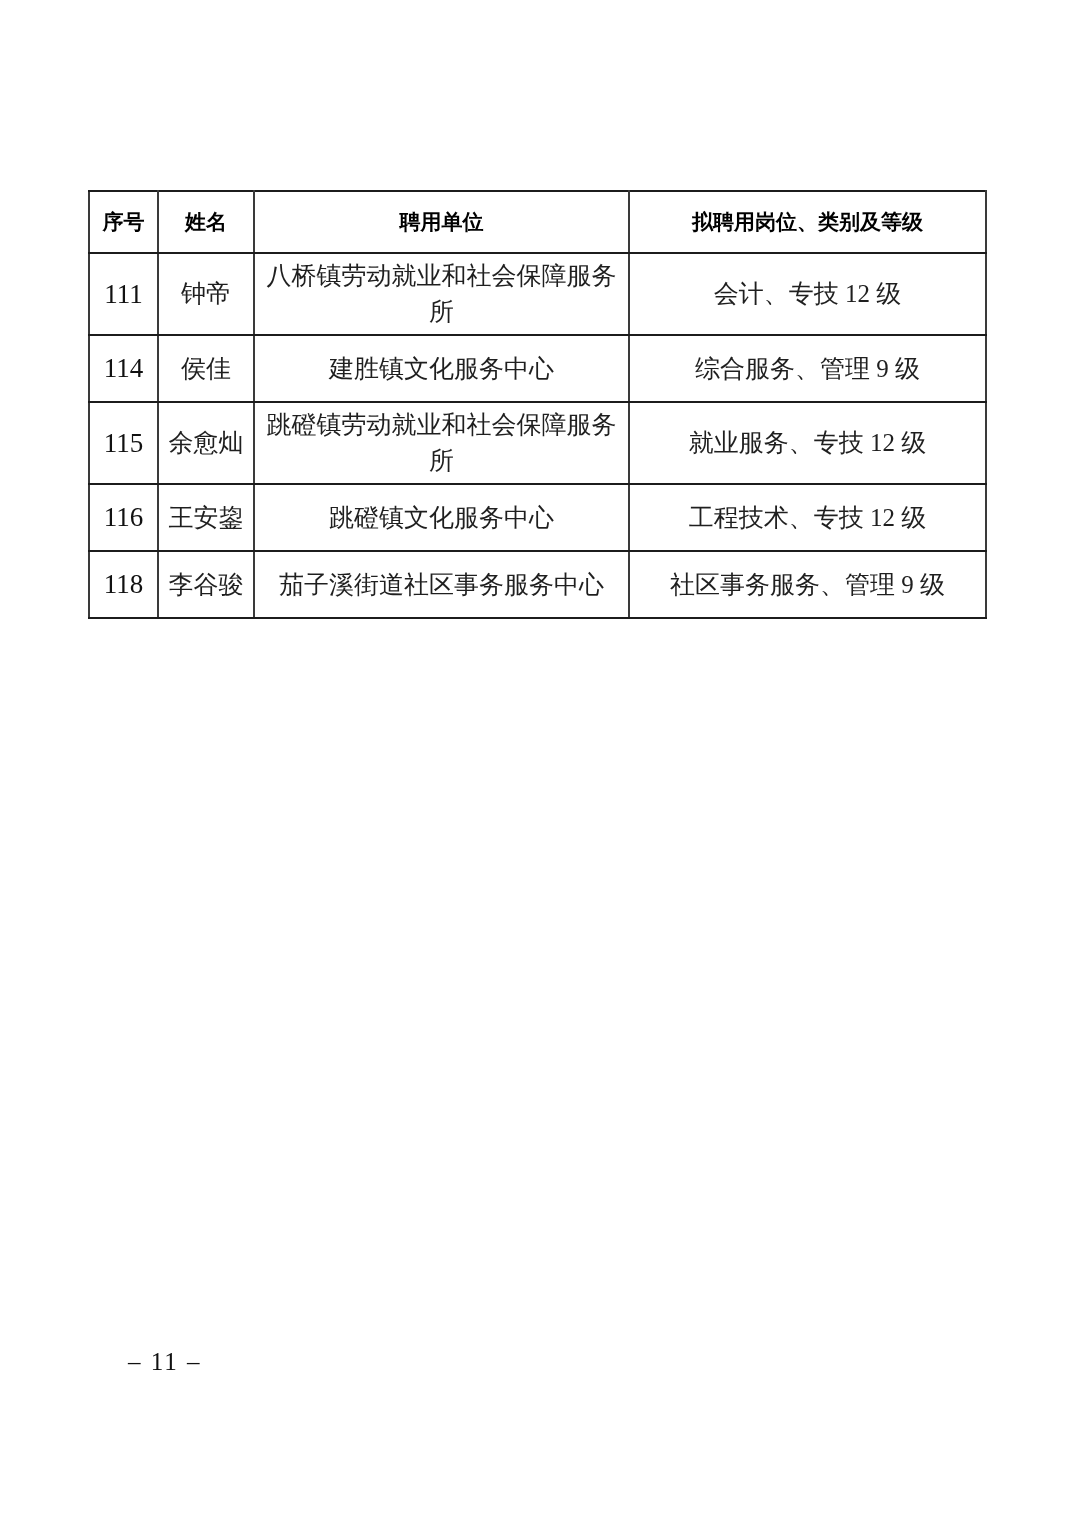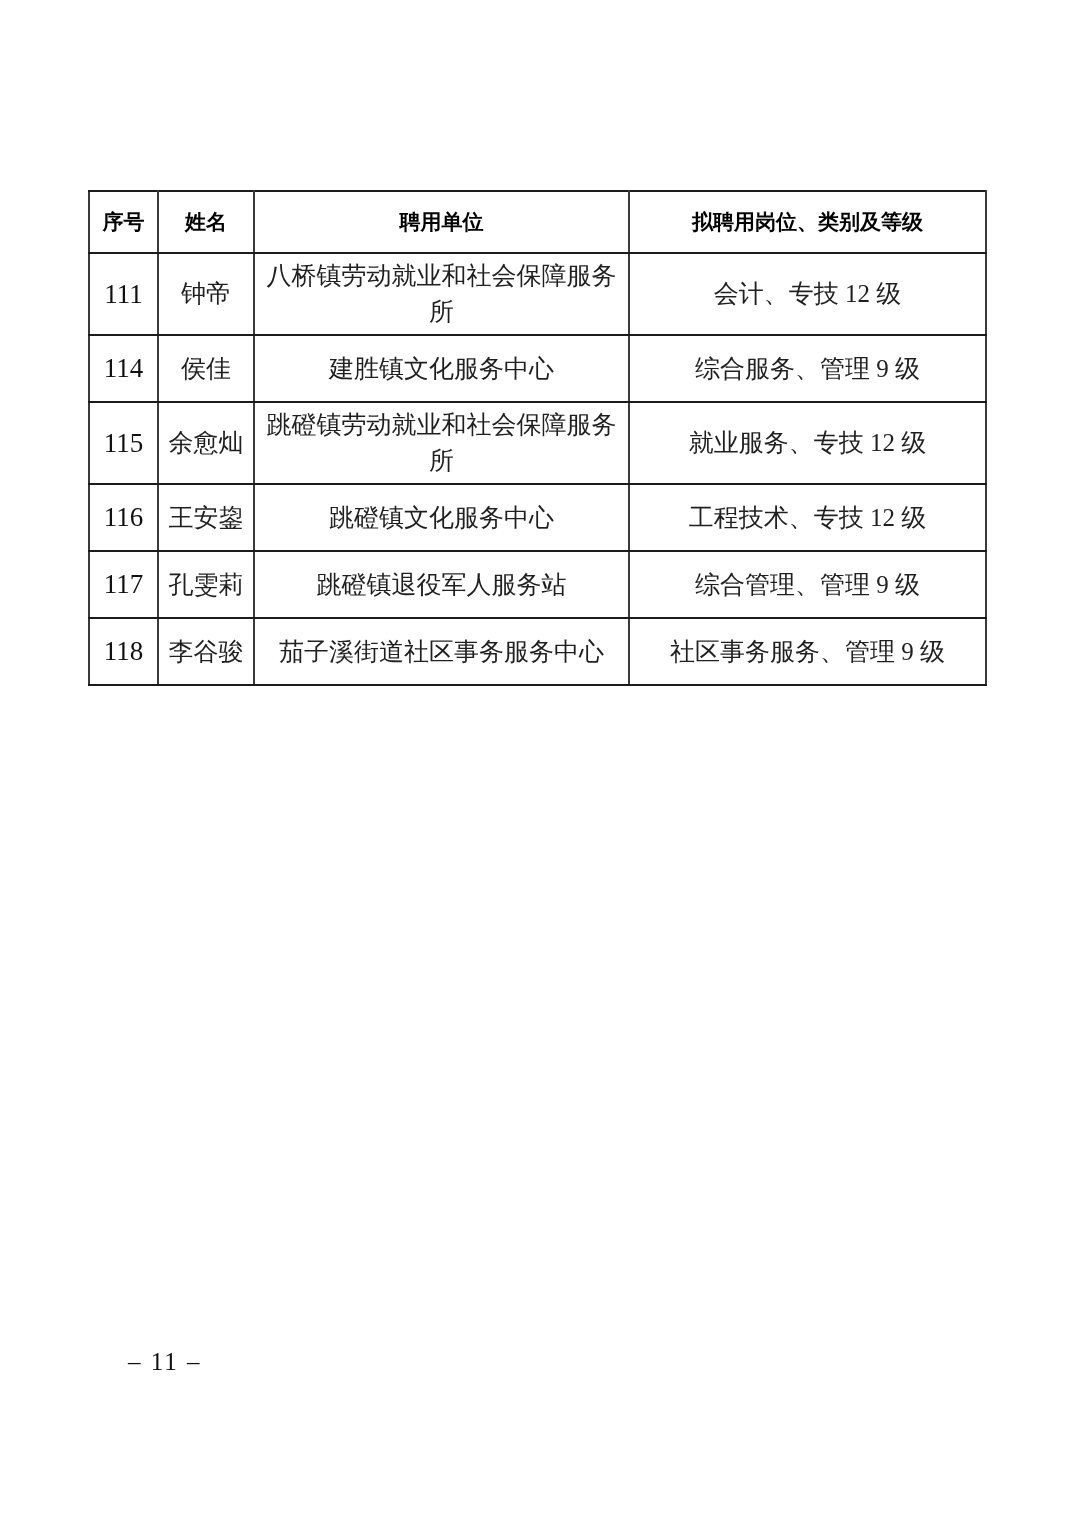--- a/index.html
+++ b/index.html
@@ -111,26 +111,20 @@
         <td class="cell-cn">跳磴镇劳动就业和社会保障服务所</td>
         <td class="cell-cn">就业服务、专技 12 级</td>
       </tr>
       <tr class="data-row">
         <td class="cell-no">116</td>
         <td class="cell-cn">王安鋆</td>
         <td class="cell-cn">跳磴镇文化服务中心</td>
         <td class="cell-cn">工程技术、专技 12 级</td>
       </tr>
       <tr class="data-row">
-        <td class="cell-no">117</td>
-        <td class="cell-cn">孔雯莉</td>
-        <td class="cell-cn">跳磴镇退役军人服务站</td>
-        <td class="cell-cn">综合管理、管理 9 级</td>
-      </tr>
-      <tr class="data-row">
         <td class="cell-no">118</td>
         <td class="cell-cn">李谷骏</td>
         <td class="cell-cn">茄子溪街道社区事务服务中心</td>
         <td class="cell-cn">社区事务服务、管理 9 级</td>
       </tr>
     </tbody>
   </table>
 
   <div class="page-footer">– 11 –</div>
 

